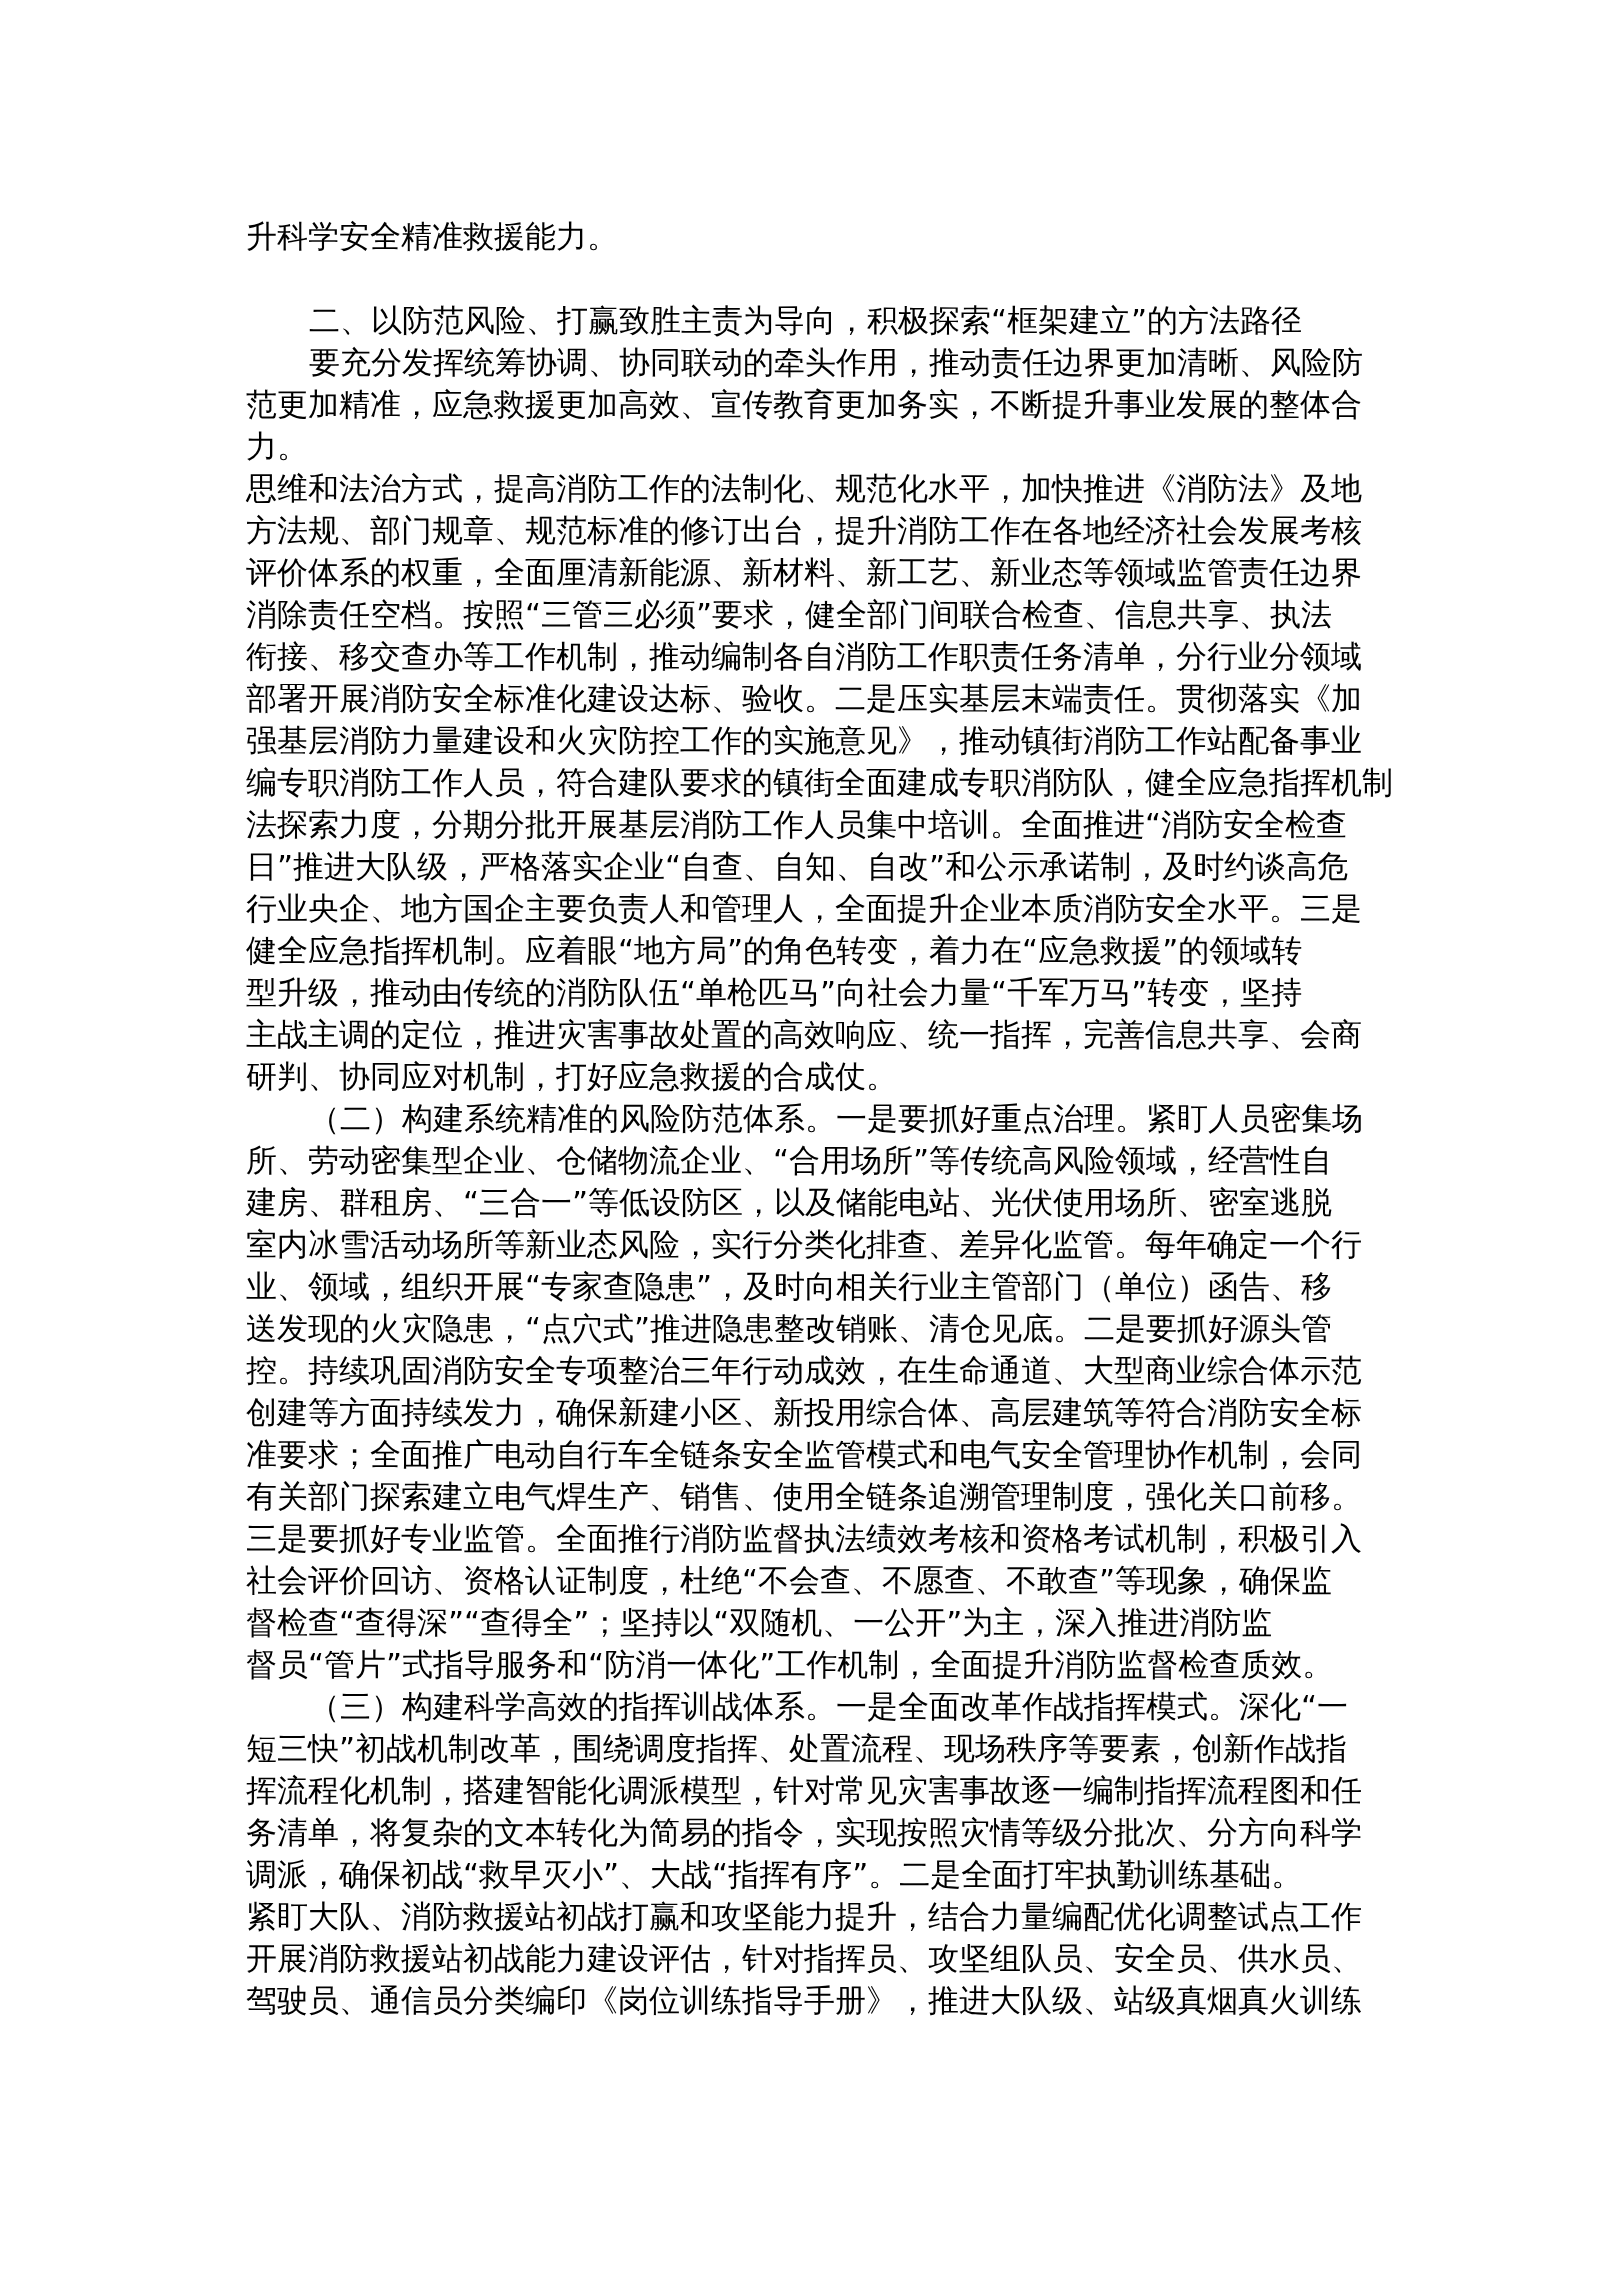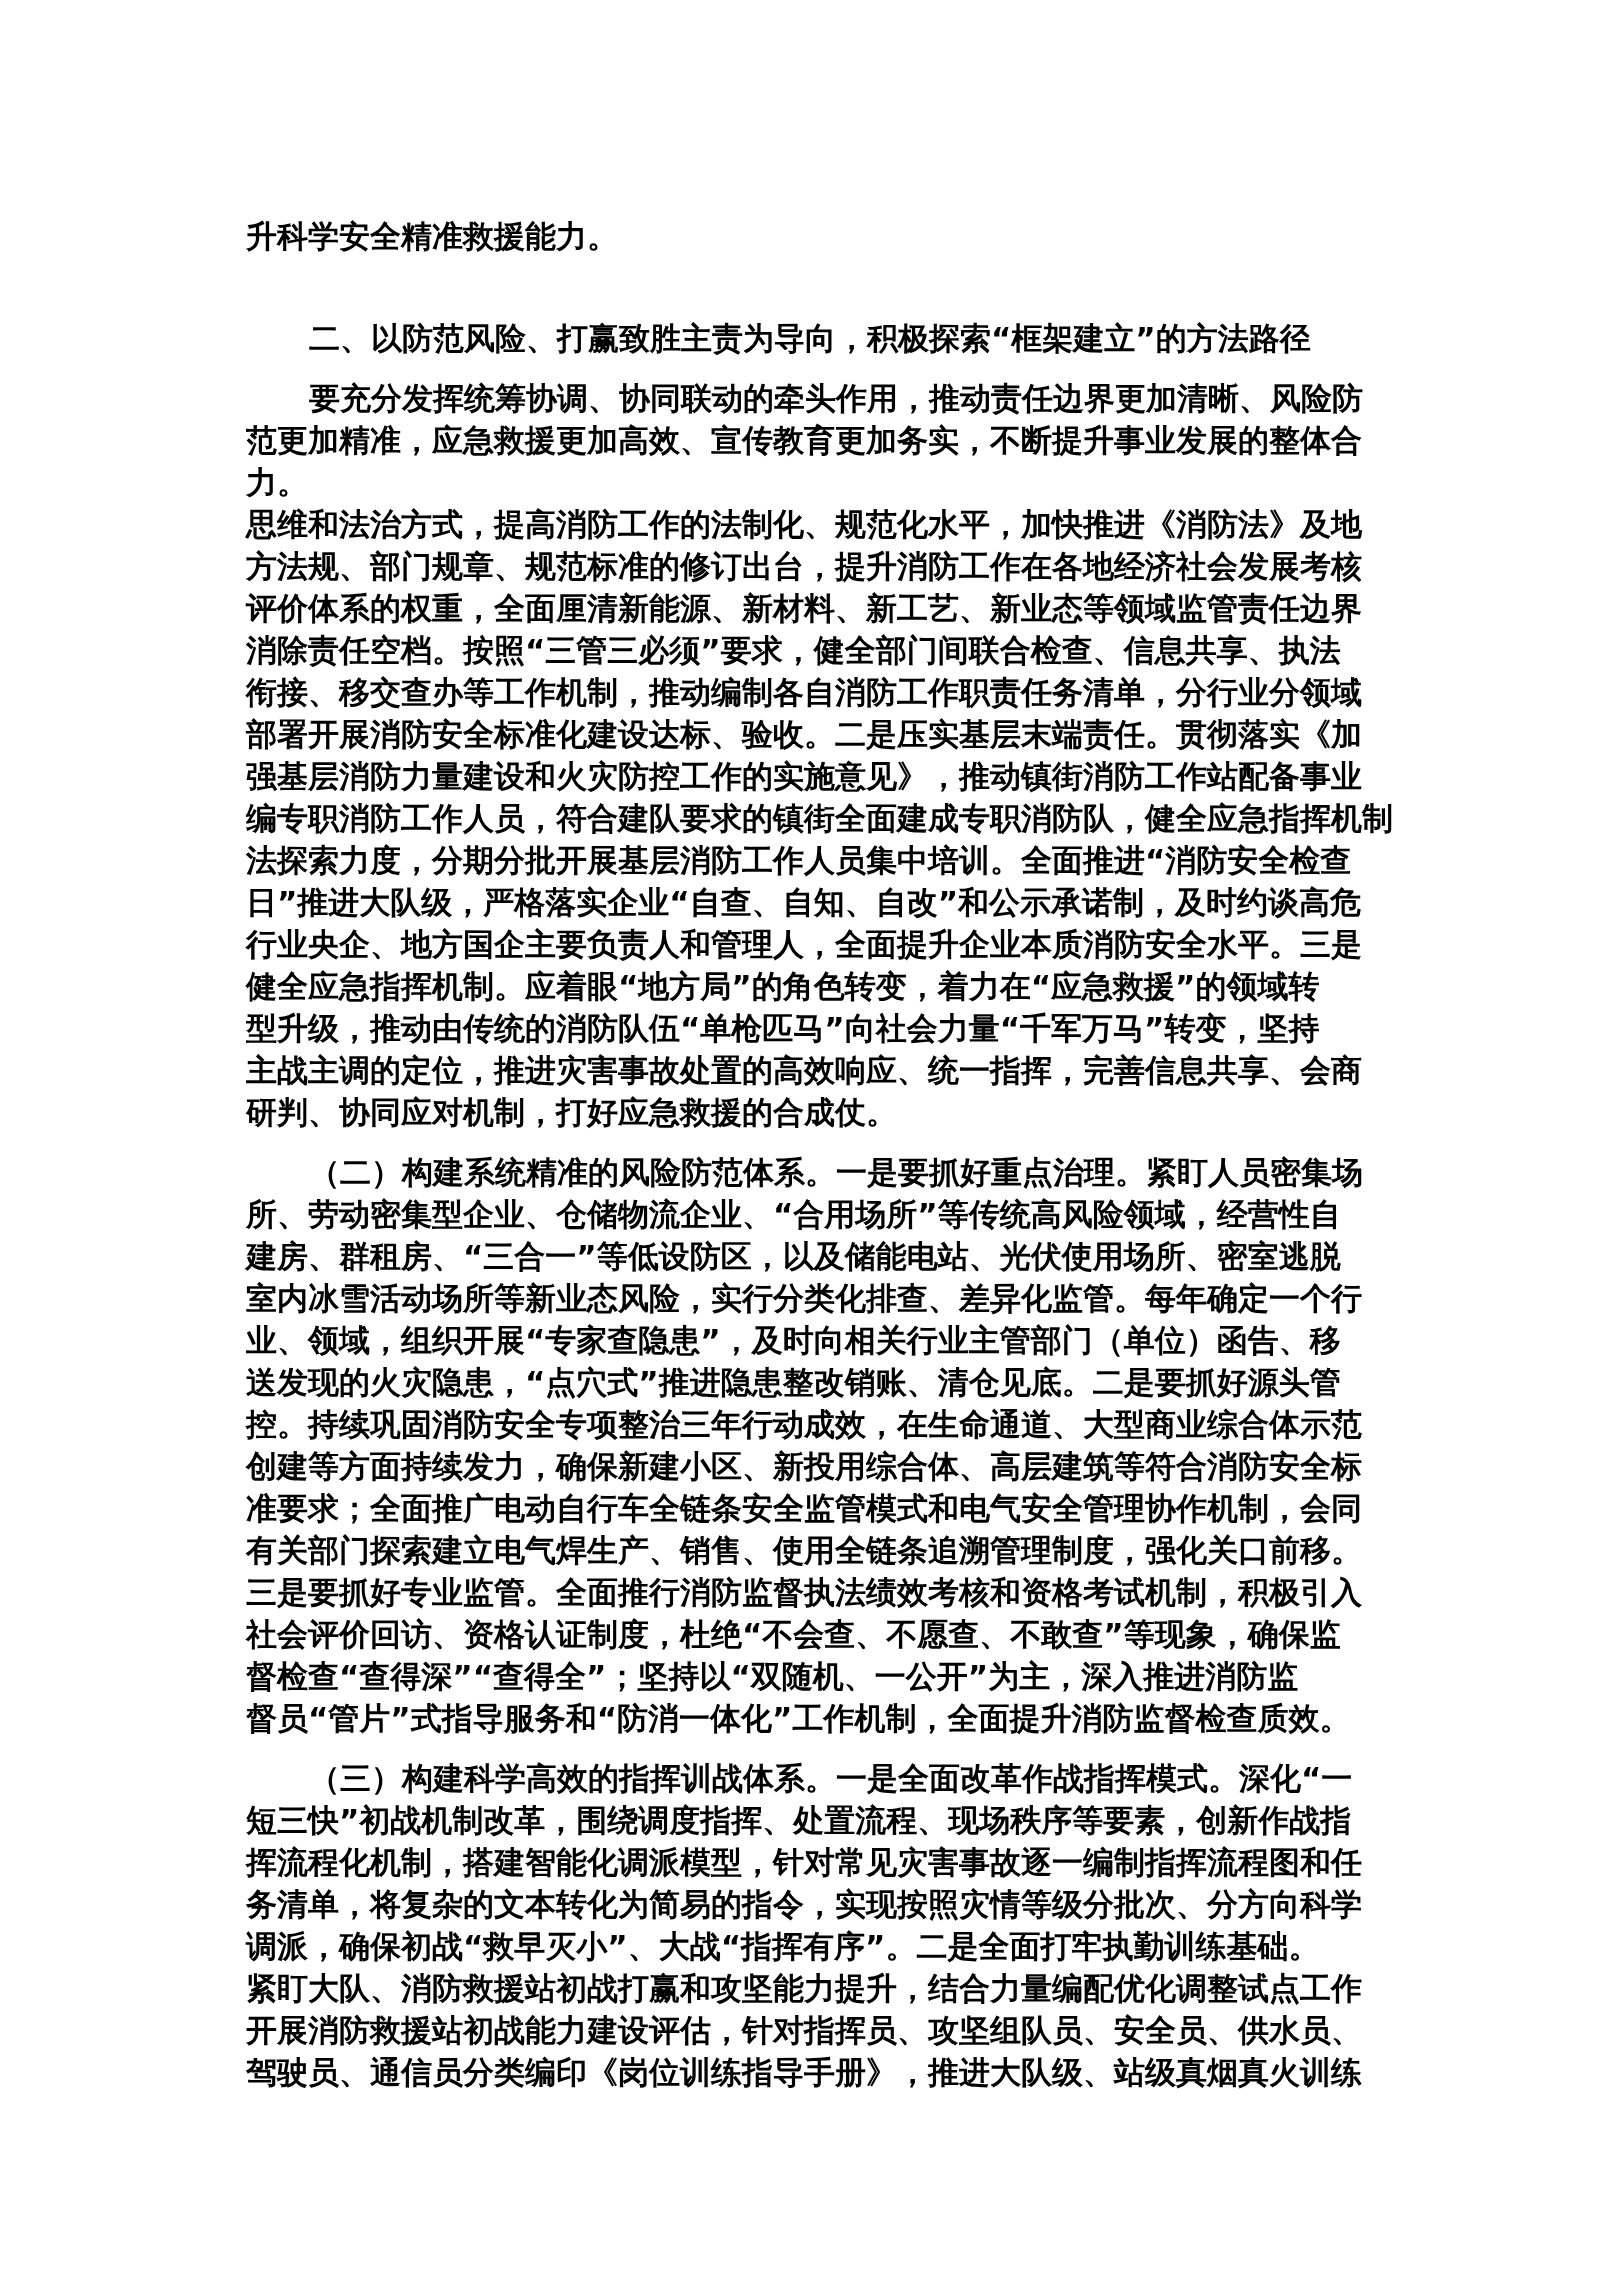--- a/index.html
+++ b/index.html
@@ -13,33 +13,31 @@
       position: relative;
       overflow: hidden;
       font-family: "DejaVu Sans", "Liberation Sans", sans-serif;
       color: #000000;
     }
     .page {
       position: absolute;
       left: 246px;
       top: 215px;
       width: 1129px;
-      font-weight: bold;
     }
     .line {
       display: block;
       height: 42px;
       line-height: 42px;
       font-size: 31px;
       white-space: nowrap;
       letter-spacing: 0;
     }
     .indent {
       padding-left: 63px;
-      margin-top: 18px;
     }
     .blank {
       display: block;
       height: 42px;
     }
     .para { display: block; }
   </style>
 </head>
 <body>
 

